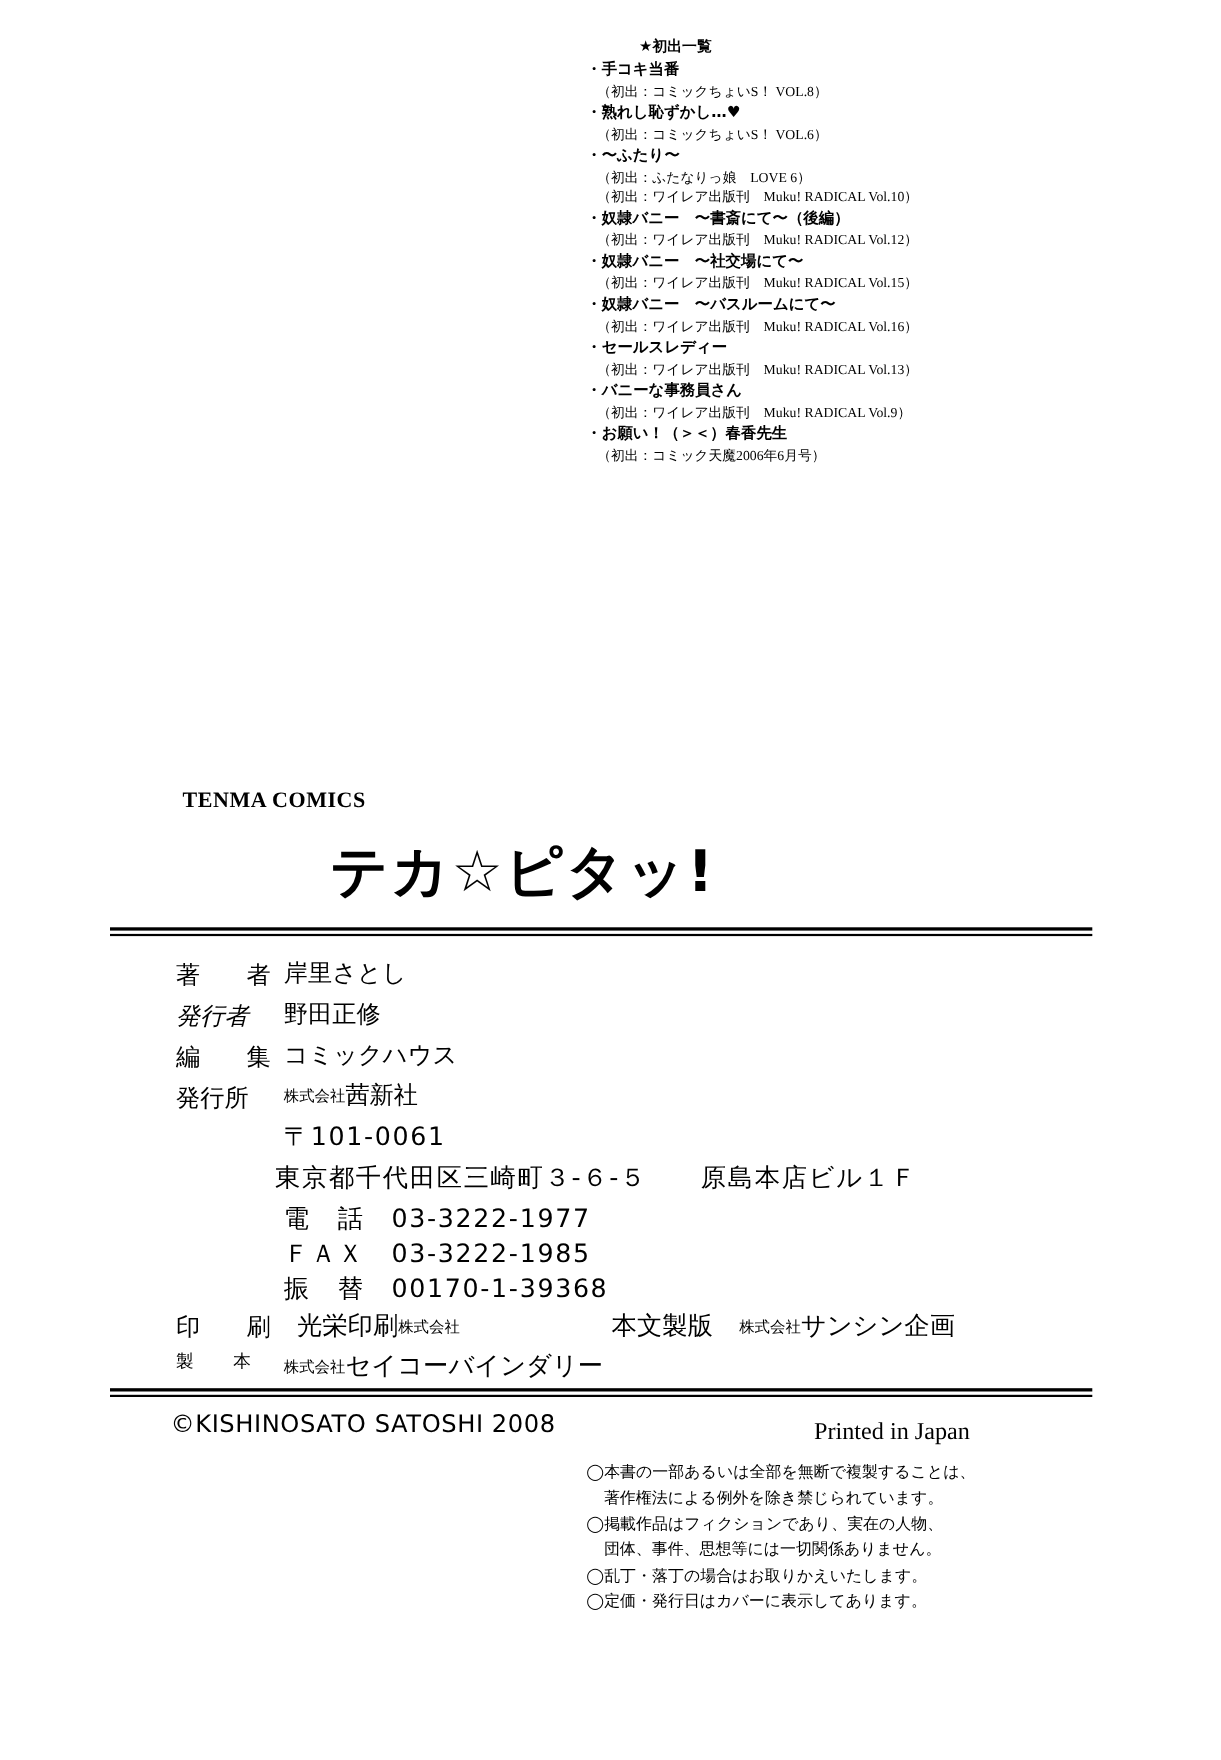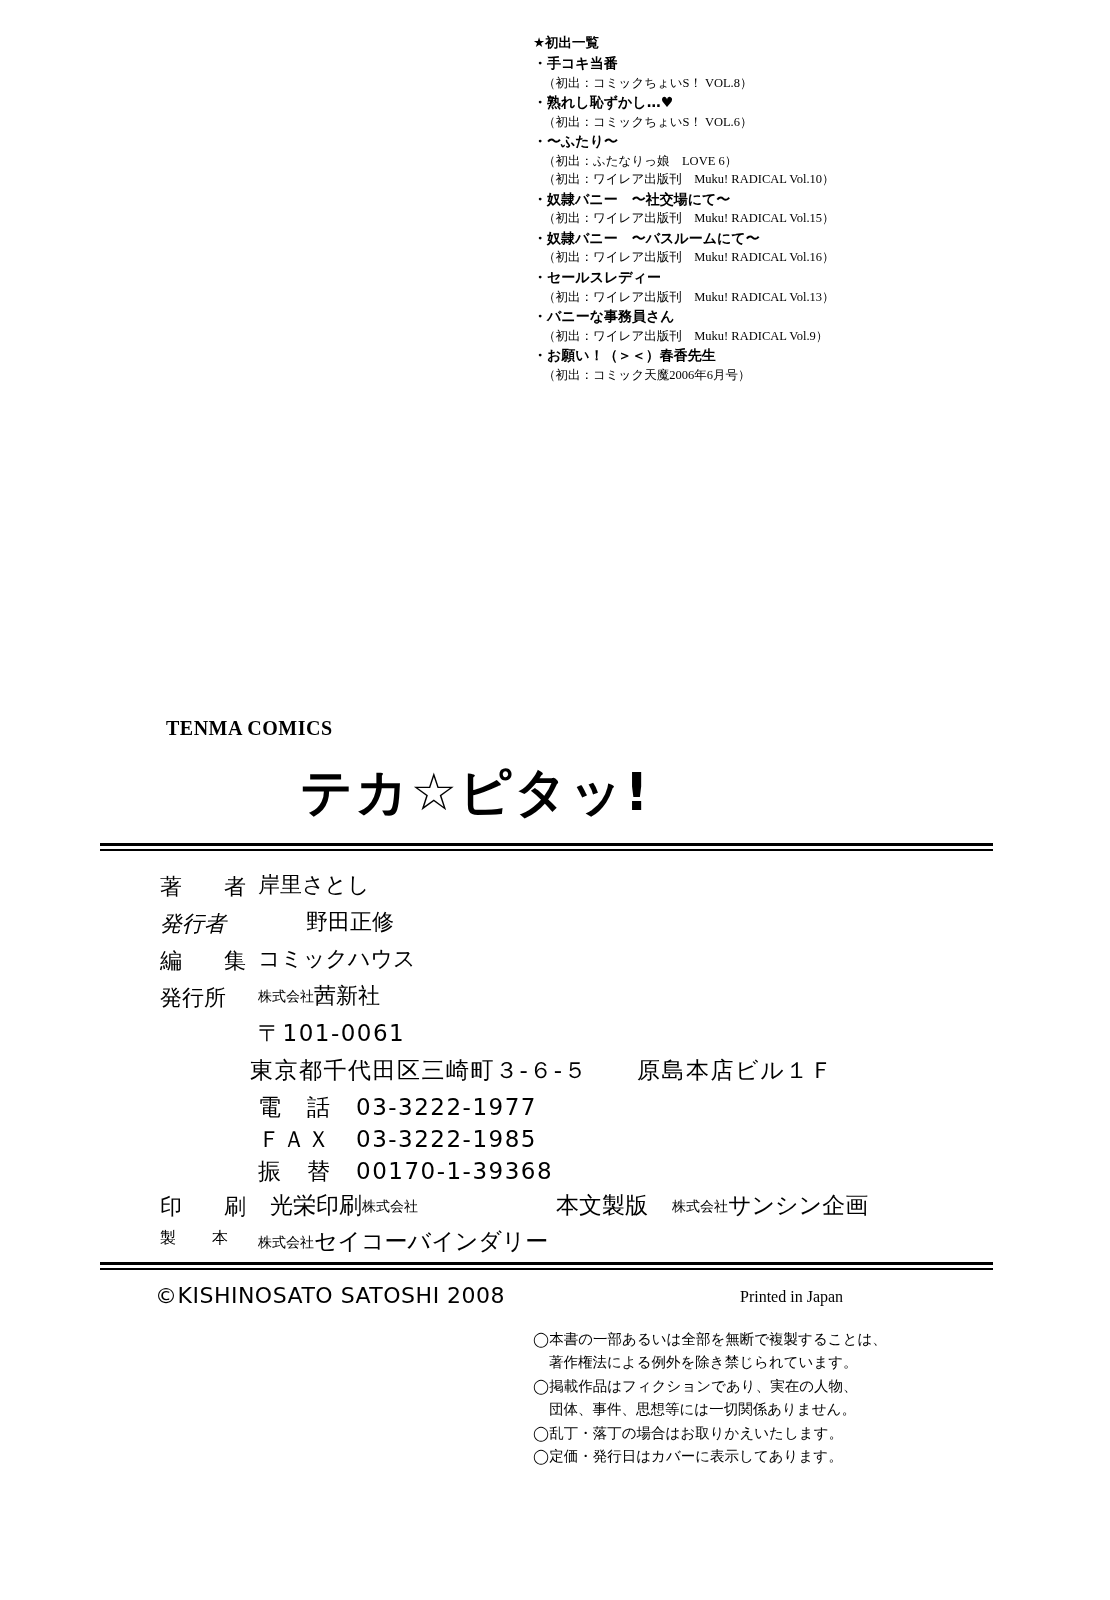--- a/index.html
+++ b/index.html
@@ -23,20 +23,21 @@
     top: 33px;
     width: 420px;
   }
   #source-list .heading {
     font-family: "DejaVu Sans", sans-serif;
     font-size: 13.5px;
     font-weight: bold;
     letter-spacing: 0px;
     line-height: 1.35;
     margin-bottom: 2px;
+    margin-left: 48px;
   }
   .src-entry {
     margin-bottom: 0px;
   }
   .src-title {
     font-family: "DejaVu Sans", sans-serif;
     font-size: 14px;
     font-weight: bold;
     line-height: 1.45;
     white-space: nowrap;
@@ -132,21 +133,21 @@
     top: 548px;
     font-family: "DejaVu Sans", sans-serif;
     font-size: 22px;
     letter-spacing: 0.5px;
   }
   #printed-in {
     position: absolute;
     left: 740px;
     top: 552px;
     font-family: "Liberation Serif", serif;
-    font-size: 16px;
+    font-size: 22px;
   }
 
   #notices {
     position: absolute;
     left: 533px;
     top: 588px;
     width: 420px;
     font-family: "DejaVu Sans", sans-serif;
     font-size: 14.5px;
     line-height: 1.62;
@@ -174,20 +175,24 @@
     <div class="src-sub">（初出：コミックちょいS！ VOL.6）</div>
   </div>
   <div class="src-entry">
     <div class="src-title">・〜ふたり〜</div>
     <div class="src-sub">（初出：ふたなりっ娘　LOVE 6）</div>
   </div>
   <div class="src-entry">
     <div class="src-sub">（初出：ワイレア出版刊　Muku! RADICAL Vol.10）</div>
   </div>
   <div class="src-entry">
+    <div class="src-title">・奴隷バニー　〜書斎にて〜（後編）</div>
+    <div class="src-sub">（初出：ワイレア出版刊　Muku! RADICAL Vol.12）</div>
+  </div>
+  <div class="src-entry">
     <div class="src-title">・奴隷バニー　〜社交場にて〜</div>
     <div class="src-sub">（初出：ワイレア出版刊　Muku! RADICAL Vol.15）</div>
   </div>
   <div class="src-entry">
     <div class="src-title">・奴隷バニー　〜バスルームにて〜</div>
     <div class="src-sub">（初出：ワイレア出版刊　Muku! RADICAL Vol.16）</div>
   </div>
   <div class="src-entry">
     <div class="src-title">・セールスレディー</div>
     <div class="src-sub">（初出：ワイレア出版刊　Muku! RADICAL Vol.13）</div>
@@ -209,21 +214,21 @@
 
   <div class="rule" id="rule-top"></div>
   <div class="rule" id="rule-top2"></div>
 
   <div class="cred-row">
     <div class="cred-label" style="top:172px;">著　者</div>
     <div class="cred-value" style="top:170px;">岸里さとし</div>
   </div>
   <div class="cred-row">
     <div class="cred-label" style="top:209px; letter-spacing:0px;font-style:italic;">発行者</div>
-    <div class="cred-value" style="top:207px;margin-left:48px;">野田正修</div>
+    <div class="cred-value" style="top:207px;">野田正修</div>
   </div>
   <div class="cred-row">
     <div class="cred-label" style="top:246px;">編　集</div>
     <div class="cred-value" style="top:244px;">コミックハウス</div>
   </div>
 
   <div class="cred-label" style="position:absolute; top:283px; letter-spacing:0px;">発行所</div>
   <div class="cred-value" style="position:absolute; top:281px;">
     <span class="small-corp">株式会社</span><span>茜新社</span>
   </div>

